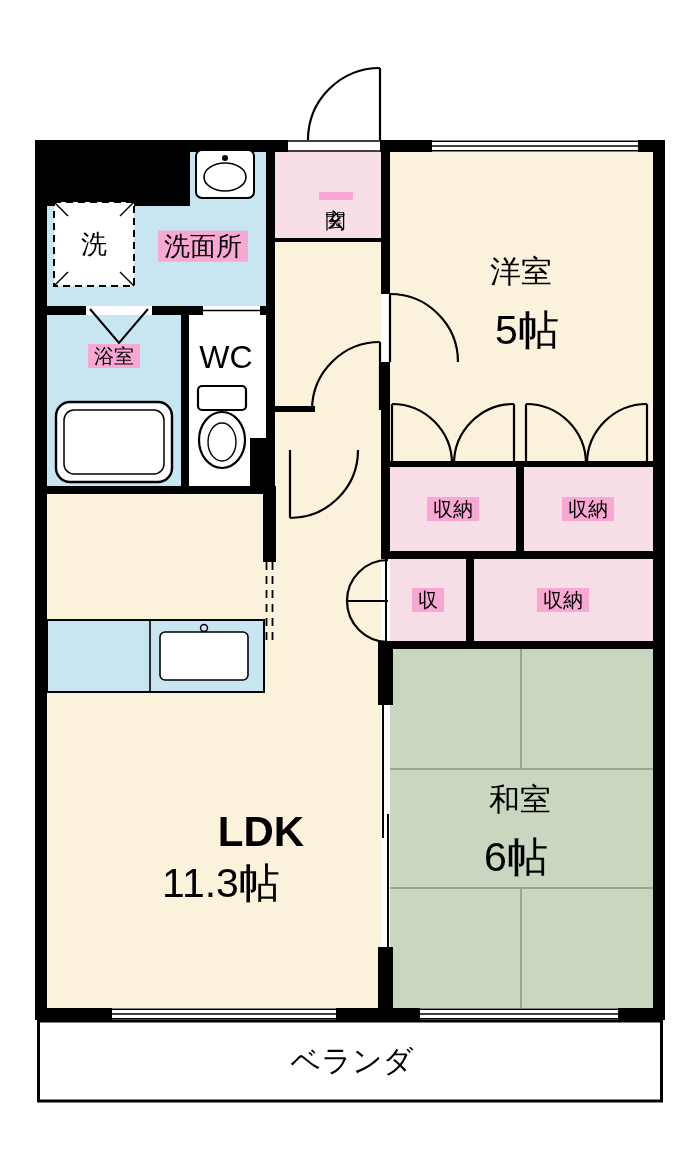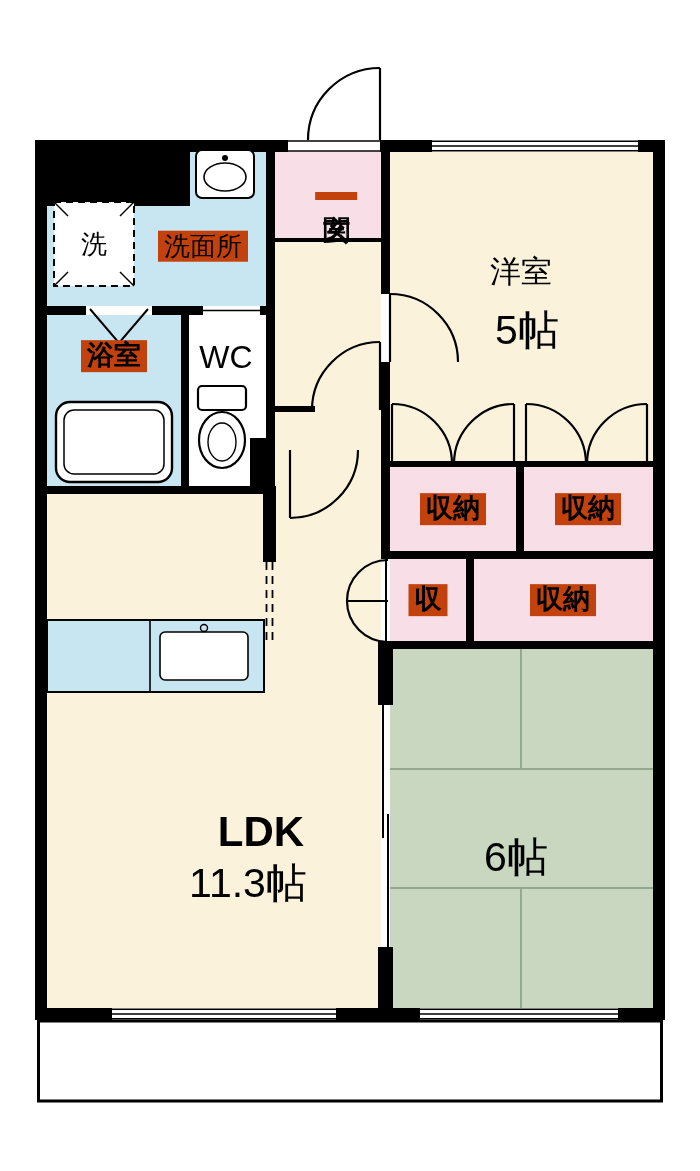--- a/index.html
+++ b/index.html
@@ -2,24 +2,24 @@
 <html><head>
 <meta charset="utf-8">
 <style>
   html,body{margin:0;padding:0;background:#ffffff;}
   .plan{position:relative;width:700px;height:1171px;background:#ffffff;overflow:hidden;
         font-family:"Liberation Sans",sans-serif;}
   .plan svg{position:absolute;left:0;top:0;}
   .labels{position:absolute;left:0;top:0;width:100%;height:100%;}
   .lbl{position:absolute;transform:translate(-50%,-50%);color:#000;white-space:nowrap;
        font-family:"Liberation Sans",sans-serif;line-height:1.1;text-align:center;}
-  .badge{background:#c2410c;padding:1px 6px;}
+  .badge{background:#f9a8d4;padding:1px 6px;}
   .vert{writing-mode:vertical-rl;text-orientation:upright;letter-spacing:3px;}
   .f40{font-size:31px;} .f36{font-size:41px;} .f32{font-size:32px;}
-  .f30{font-size:30px;} .f28{font-size:27px;font-weight:bold;} .f26{font-size:26px;} .f42{font-size:42px;font-weight:bold;margin-left:41px;}
+  .f30{font-size:30px;} .f28{font-size:20px;} .f26{font-size:26px;} .f42{font-size:42px;font-weight:bold;margin-left:41px;}
   .fw{font-weight:500;}
 </style>
 </head>
 <body>
 
 <div class="plan">
 
 <svg width="700" height="1171" viewBox="0 0 700 1171">
 
   <g>
@@ -192,19 +192,21 @@
 
   <div class="lbl f40 fw" style="left:521px;top:272px;">洋室</div>
   <div class="lbl f36" style="left:527px;top:331px;">5帖</div>
 
   <div class="lbl f28 badge" style="left:453px;top:509px;">収納</div>
   <div class="lbl f28 badge" style="left:588px;top:509px;">収納</div>
   <div class="lbl f28 badge" style="left:428px;top:600px;">収</div>
   <div class="lbl f28 badge" style="left:563px;top:600px;">収納</div>
 
   <div class="lbl f42" style="left:220px;top:832px;">LDK</div>
-  <div class="lbl f36" style="left:221px;top:884px;margin-left:27px;">11.3帖</div>
-
+  <div class="lbl f36" style="left:221px;top:884px;">11.3帖</div>
+
+  <div class="lbl f40 fw" style="left:520px;top:800px;">和室</div>
   <div class="lbl f36" style="left:516px;top:858px;">6帖</div>
 
+  <div class="lbl f30" style="left:352px;top:1060px;">ベランダ</div>
 </div>
 
 </div>
 
 </body></html>

